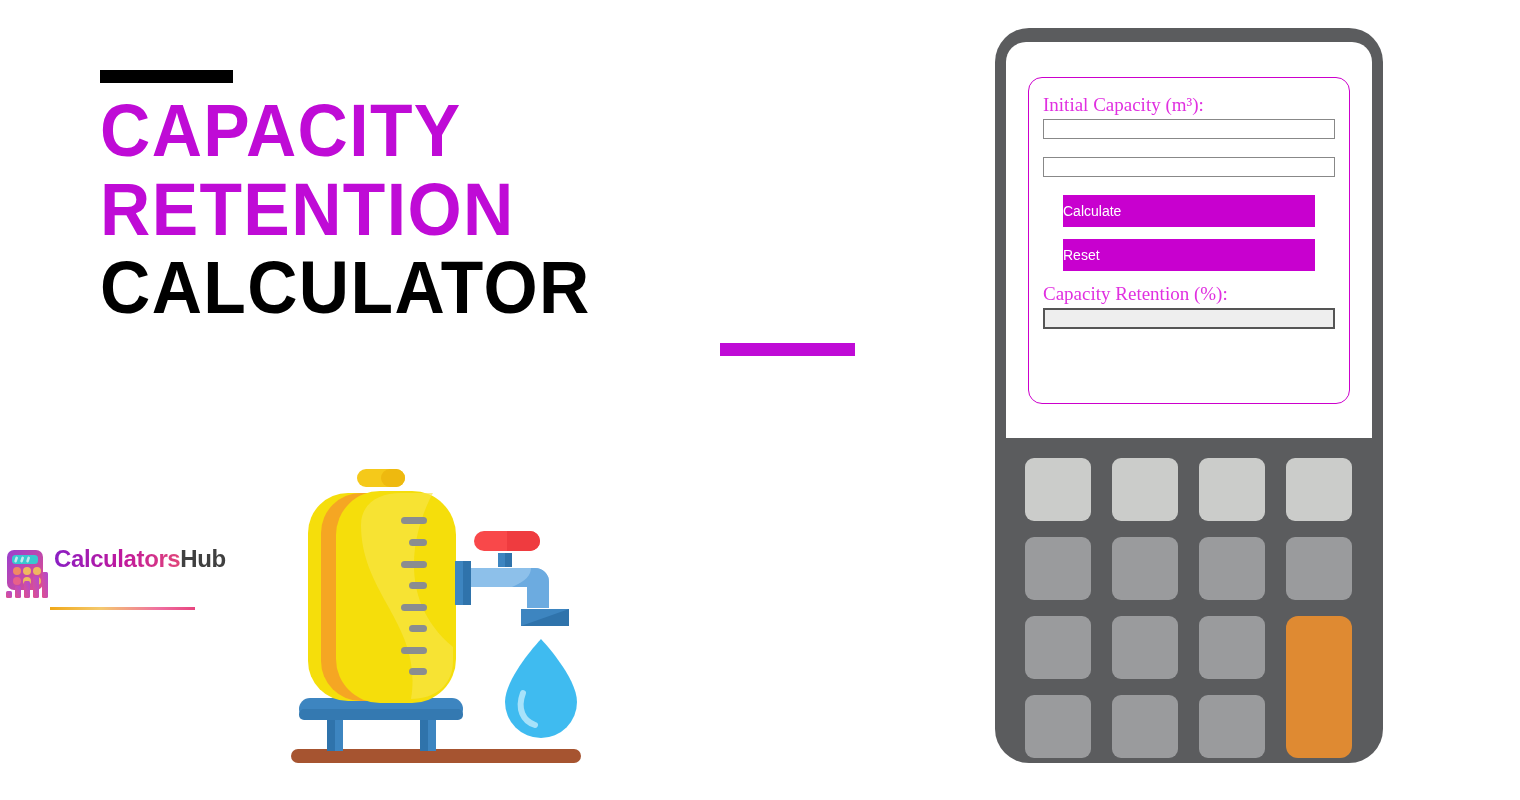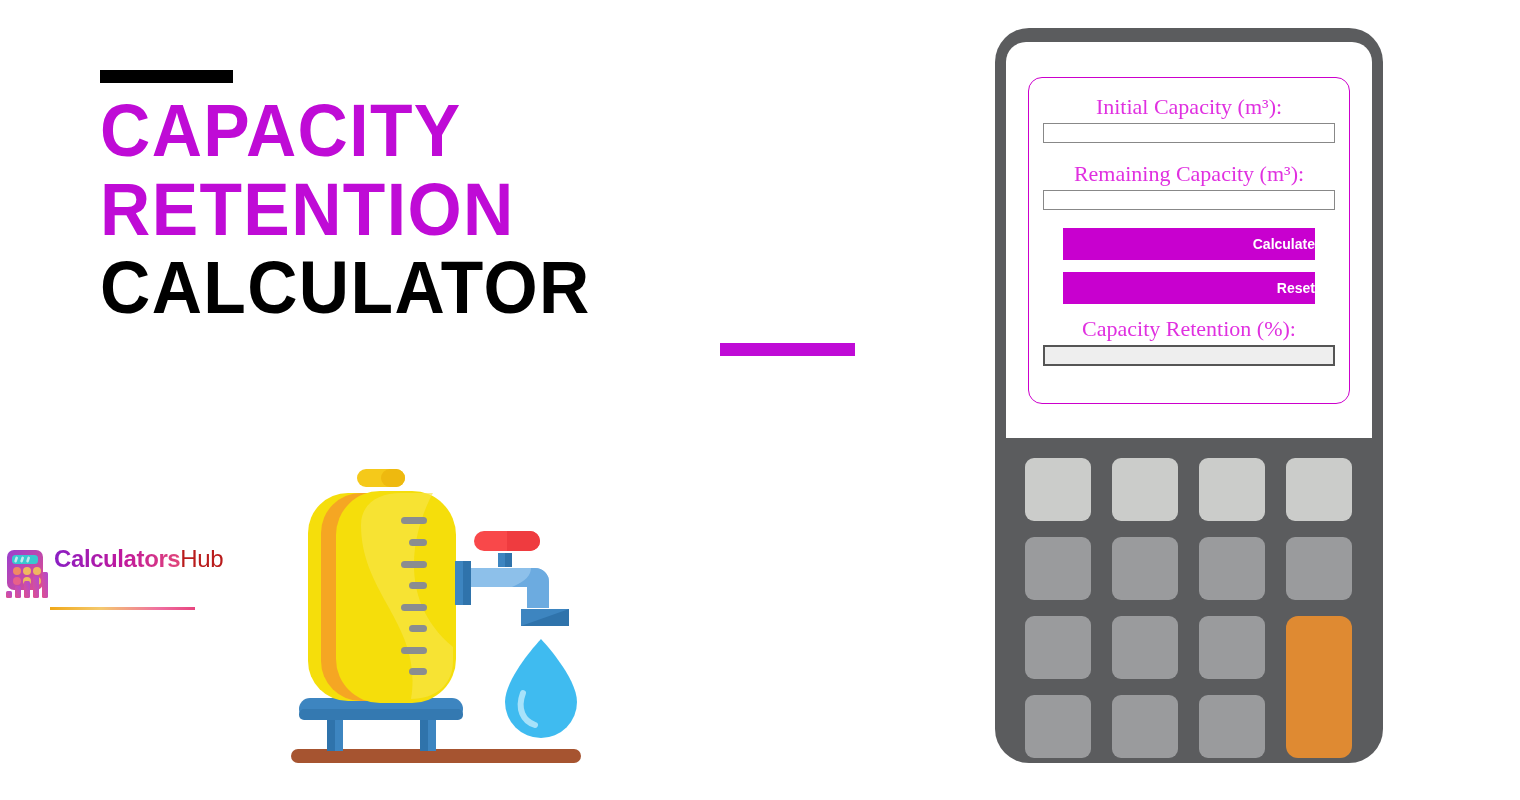--- a/index.html
+++ b/index.html
@@ -92,23 +92,23 @@
     font-size: 24px;
     font-weight: bold;
     letter-spacing: -0.4px;
     background: linear-gradient(90deg, #8a1fc4 0%, #c0189c 55%, #e0457a 100%);
     -webkit-background-clip: text;
     background-clip: text;
     color: transparent;
   }
   .logo-word-2 {
     font-size: 24px;
-    font-weight: normal;
+    font-weight: bold;
     letter-spacing: -0.4px;
-    color: #b91c1c;
+    color: #404040;
   }
   #logo-underline {
     position: absolute;
     left: 50px;
     bottom: 2px;
     width: 145px;
     height: 3px;
     background: linear-gradient(90deg, #f0a818 0%, #f4c96e 35%, #ef6fa0 75%, #e8457f 100%);
   }
 
@@ -137,26 +137,25 @@
     top: 35px;
     width: 322px;
     height: 327px;
     border: 1.5px solid #cc00cc;
     border-radius: 14px;
     box-sizing: border-box;
     padding: 16px 14px 0 14px;
   }
   .field-label {
     font-family: "Liberation Serif", serif;
-    font-size: 22px;
+    font-size: 19px;
     color: #e030e0;
     display: block;
     margin: 0 0 3px 0;
     white-space: nowrap;
-    text-align: center;
   }
   .text-input {
     display: block;
     width: 100%;
     height: 20px;
     box-sizing: border-box;
     border: 1px solid #888888;
     background: #ffffff;
     margin: 0 0 18px 0;
     font-family: "Liberation Sans", sans-serif;
@@ -167,24 +166,24 @@
   .calc-btn {
     display: block;
     width: 252px;
     height: 32px;
     margin: 0 auto 12px auto;
     background: #c800cf;
     border: none;
     color: #ffffff;
     font-family: "Liberation Sans", sans-serif;
     font-size: 14px;
-    font-weight: bold;
+    font-weight: normal;
     cursor: pointer;
     line-height: 32px;
-    text-align: right;
+    text-align: left;
     padding: 0;
   }
   #result-label { }
   #result-input {
     display: block;
     width: 100%;
     height: 21px;
     box-sizing: border-box;
     border: 2px solid #555555;
     background: #eeeeee;
@@ -334,23 +333,20 @@
 <div id="calculator-device">
 
   <div id="calculator-screen">
     <div id="calculator-form">
 
       <label class="field-label">
         <span>Initial Capacity (m³):</span>
       </label>
       <input class="text-input" type="text" value="" style="">
 
-      <label class="field-label">
-        <span>Remaining Capacity (m³):</span>
-      </label>
       <input class="text-input" type="text" value="" style="">
 
       <button class="calc-btn">Calculate</button>
       <button class="calc-btn">Reset</button>
 
       <label class="field-label" id="result-label">
         <span>Capacity Retention (%):</span>
       </label>
       <input id="result-input" type="text" readonly="" value="" style="">
     </div>

